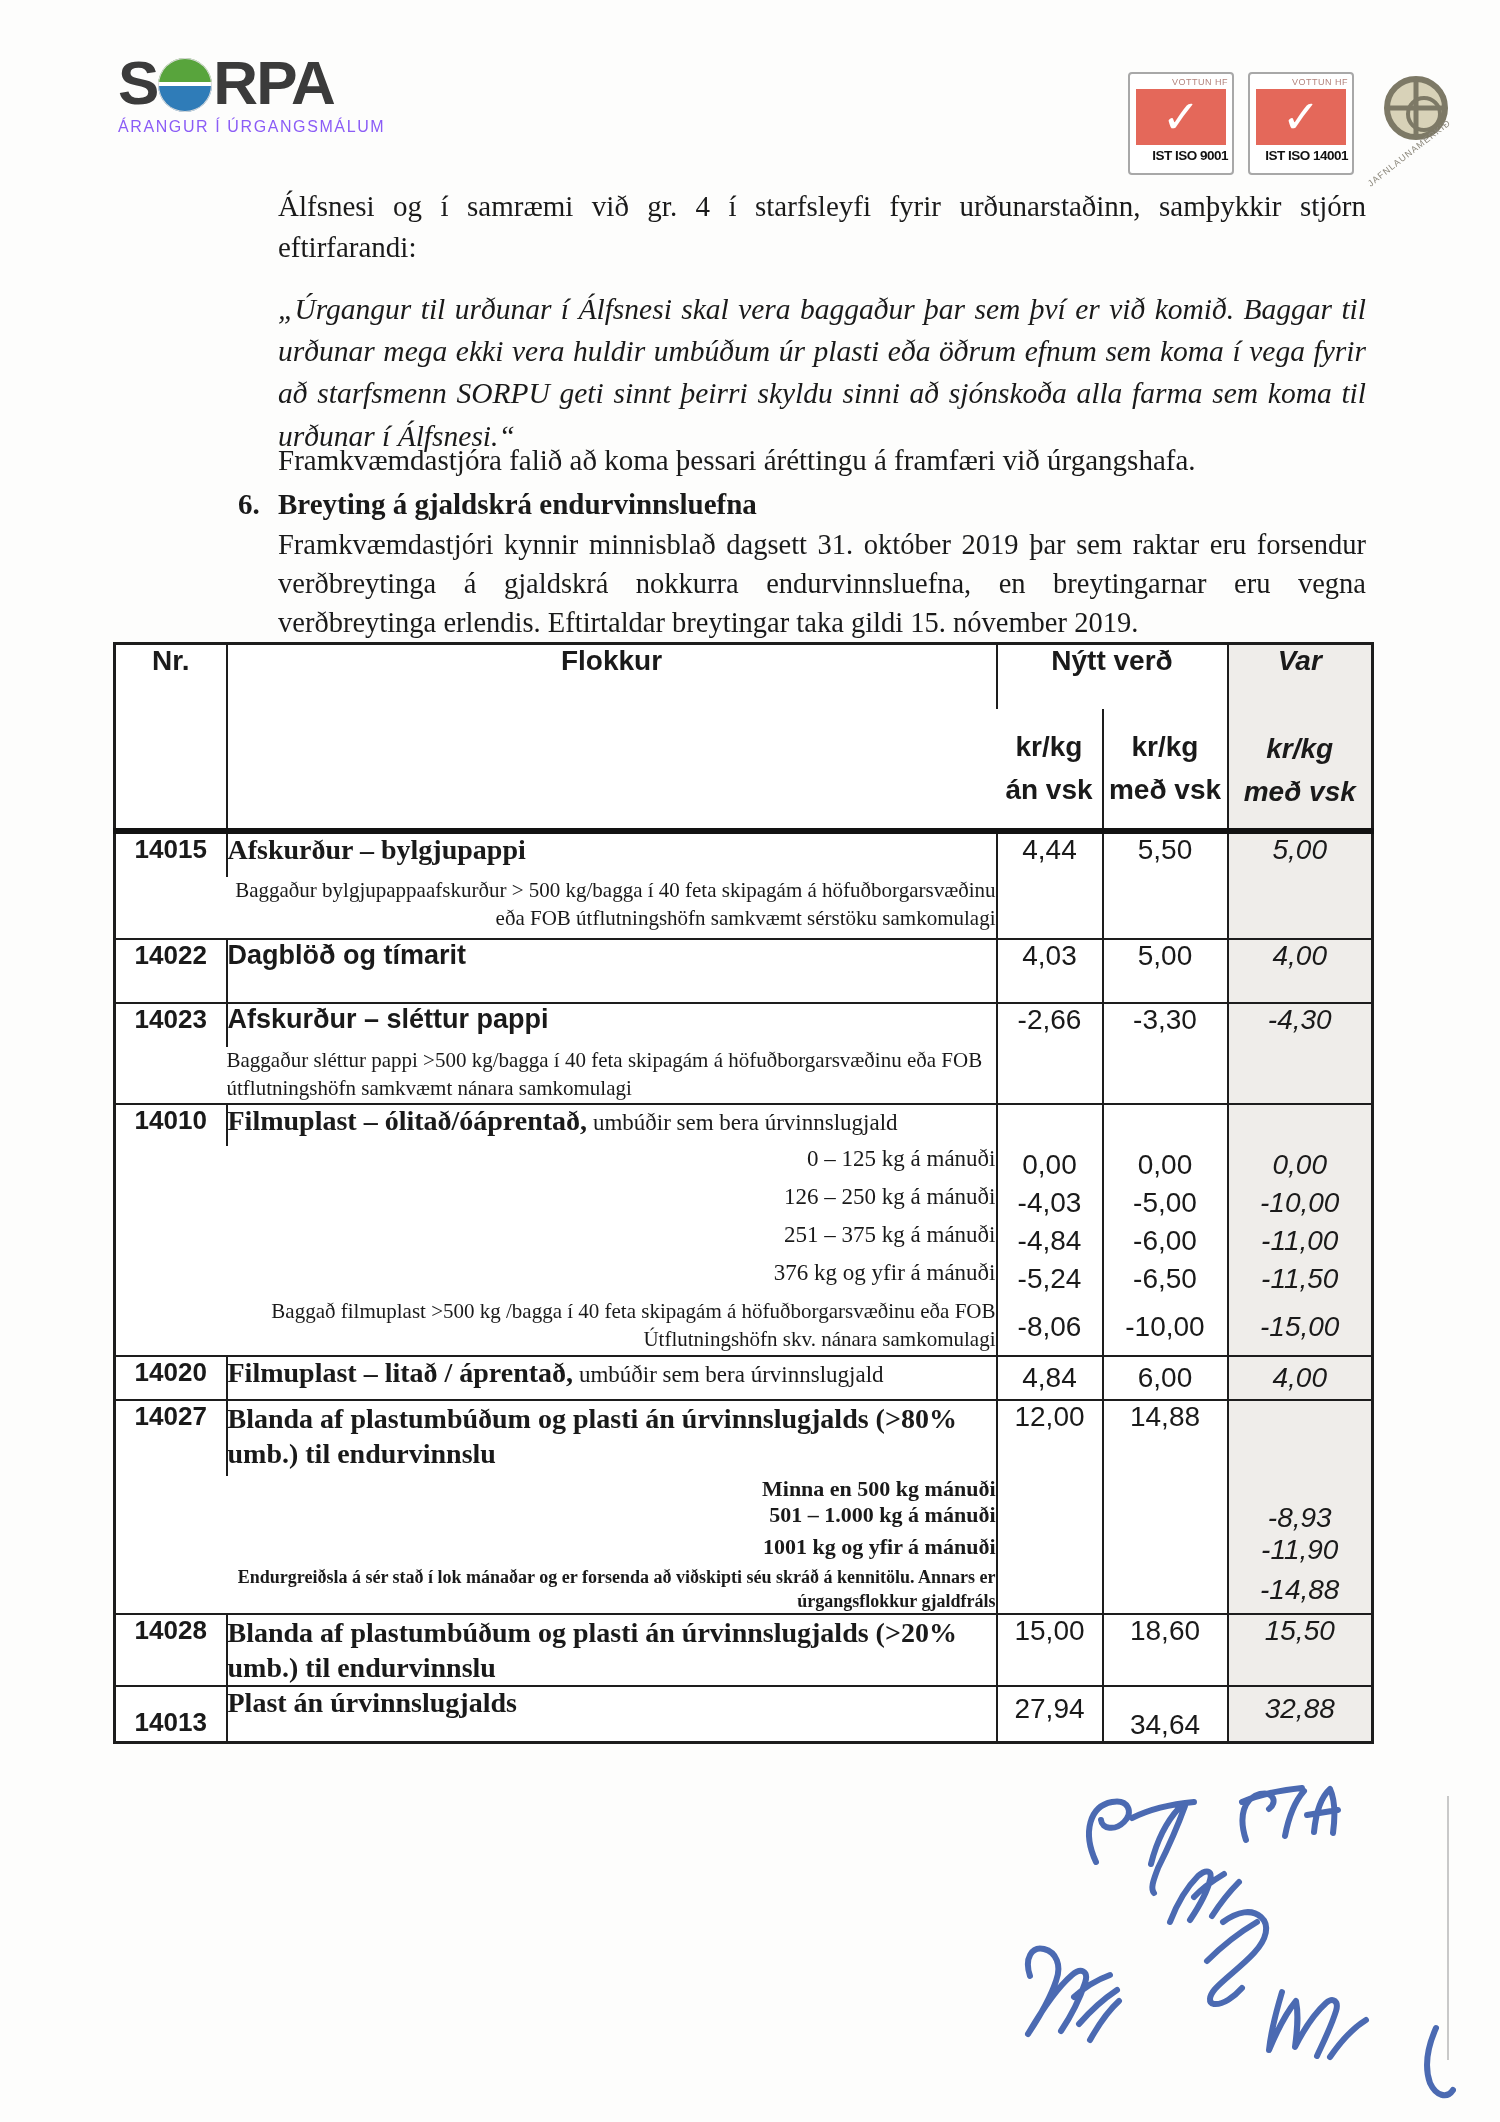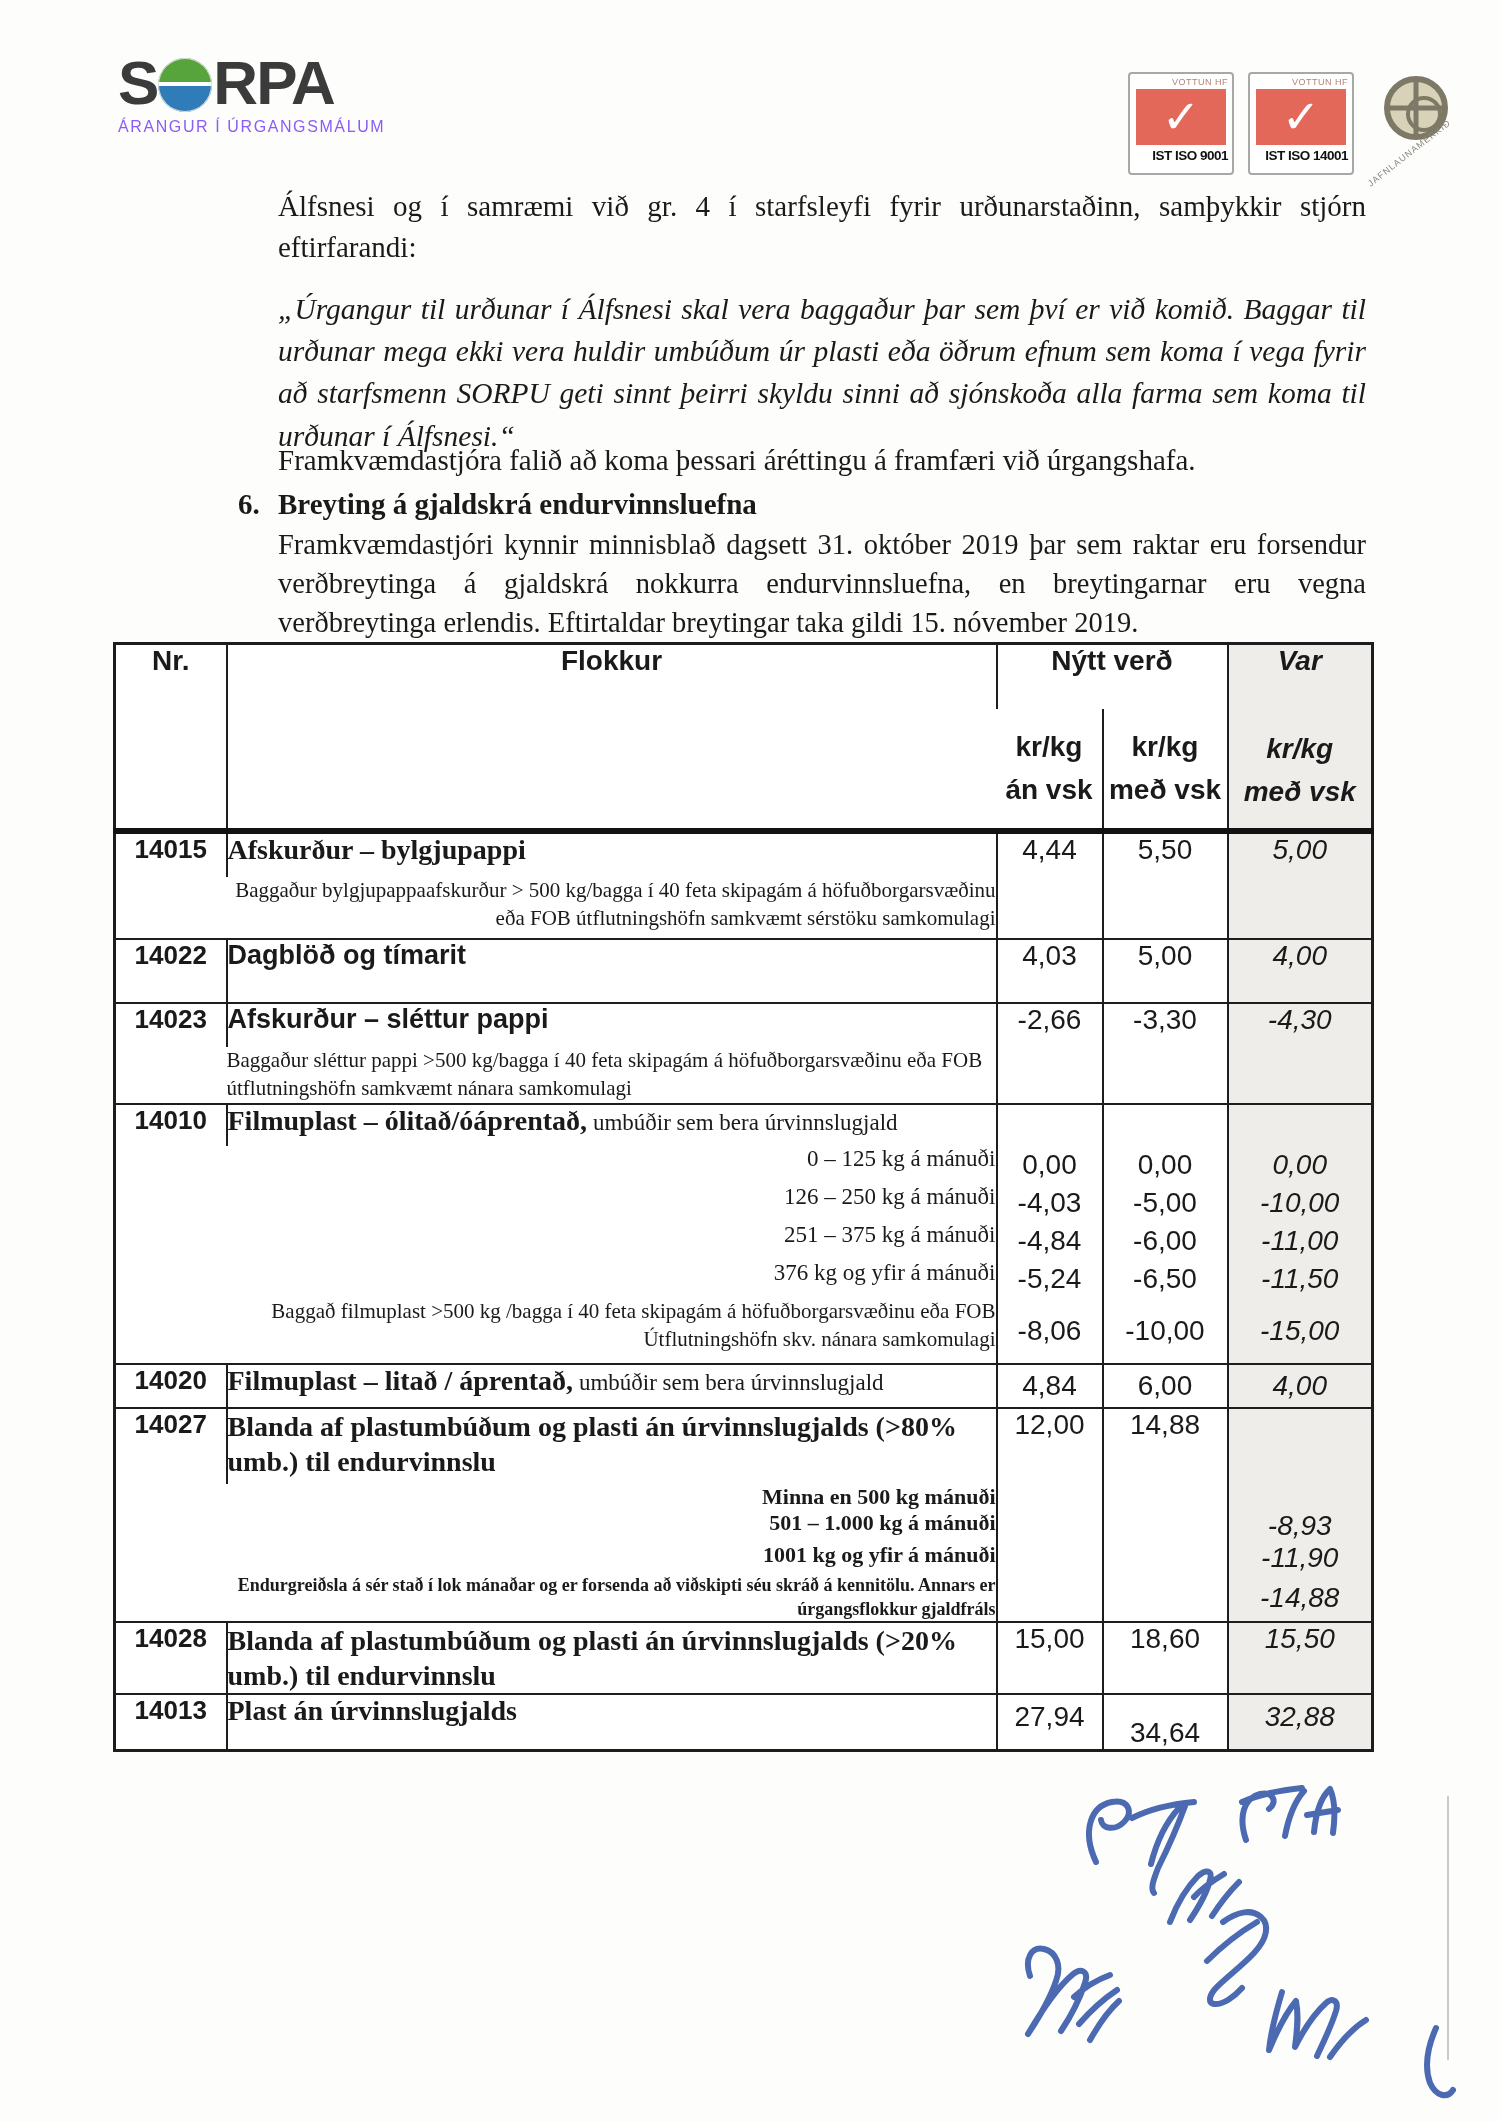--- a/index.html
+++ b/index.html
@@ -208,21 +208,21 @@
         <td class="num nmid">-6,00</td>
         <td class="num nmid numi varbg">-11,00</td>
       </tr>
       <tr style="height:38px">
         <td class="tier">376 kg og yfir á mánuði</td>
         <td class="num nmid">-5,24</td>
         <td class="num nmid">-6,50</td>
         <td class="num nmid numi varbg">-11,50</td>
       </tr>
       <tr style="height:58px">
-        <td class="note-r" style="padding-bottom:10px">Baggað filmuplast &gt;500 kg /bagga í 40 feta skipagám á höfuðborgarsvæðinu eða FOB Útflutningshöfn skv. nánara samkomulagi</td>
+        <td class="note-r" style="padding-bottom:2px">Baggað filmuplast &gt;500 kg /bagga í 40 feta skipagám á höfuðborgarsvæðinu eða FOB Útflutningshöfn skv. nánara samkomulagi</td>
         <td class="num nmid">-8,06</td>
         <td class="num nmid">-10,00</td>
         <td class="num nmid numi varbg">-15,00</td>
       </tr>
 
       <tr class="band" style="height:44px">
         <td class="idc">14020</td>
         <td class="flk"><span class="t-serif">Filmuplast – litað / áprentað,</span><span class="suffix"> umbúðir sem bera úrvinnslugjald</span></td>
         <td class="num" style="padding-top:5px">4,84</td>
         <td class="num" style="padding-top:5px">6,00</td>
@@ -254,21 +254,21 @@
 
       <tr class="band" style="height:72px">
         <td class="idc">14028</td>
         <td class="flk t-serif" style="line-height:1.25">Blanda af plastumbúðum og plasti án úrvinnslugjalds (&gt;20% umb.) til endurvinnslu</td>
         <td class="num">15,00</td>
         <td class="num">18,60</td>
         <td class="num numi varbg">15,50</td>
       </tr>
 
       <tr class="band" style="height:44px">
-        <td class="idc" style="padding-top:0">14013</td>
+        <td class="idc" style="padding-top:20px">14013</td>
         <td class="flk t-serif">Plast án úrvinnslugjalds</td>
         <td class="num" style="padding-top:6px">27,94</td>
         <td class="num" style="padding-top:22px">34,64</td>
         <td class="num numi varbg" style="padding-top:6px">32,88</td>
       </tr>
     </tbody>
       </table>
   </div>
 
 

